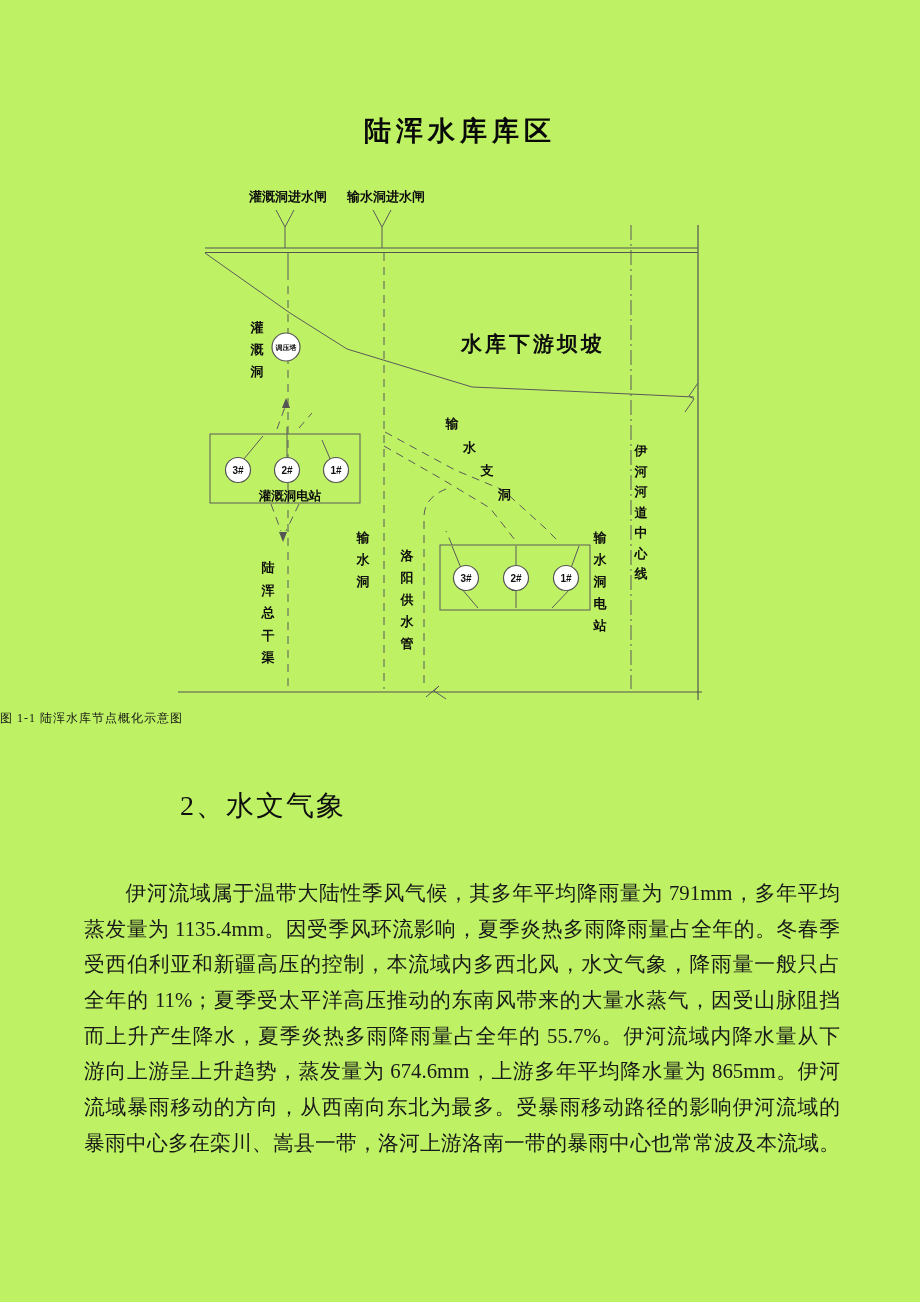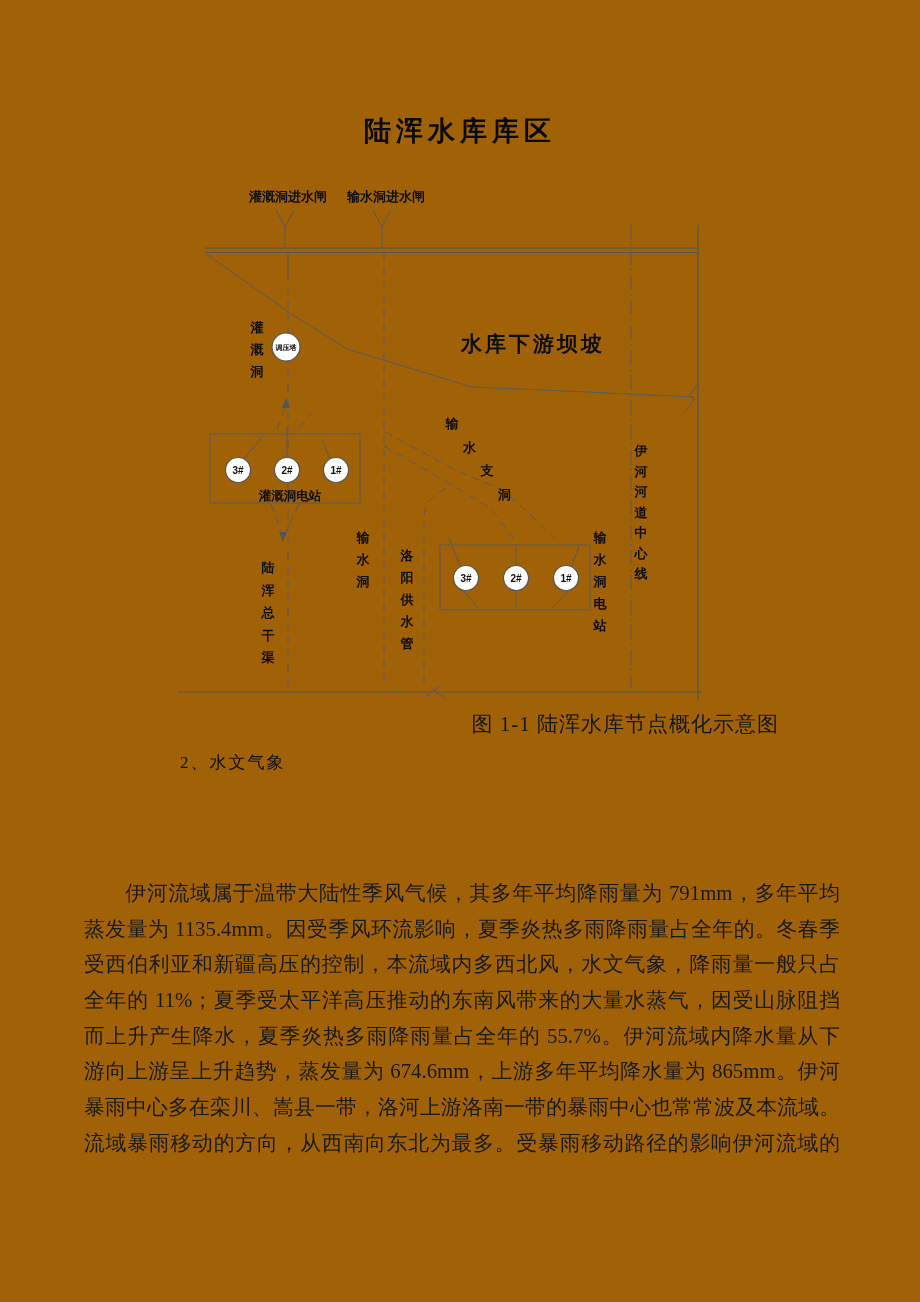--- a/index.html
+++ b/index.html
@@ -1,16 +1,16 @@
 <!DOCTYPE html>
 <html><head>
 <meta charset="utf-8">
 <style>
   html,body{margin:0;padding:0;background:#ffffff;}
-  .page{position:relative;width:920px;height:1302px;background:#a16207;overflow:hidden;
+  .page{position:relative;width:920px;height:1302px;background:#bef264;overflow:hidden;
         font-family:"Liberation Serif","DejaVu Serif",serif;color:#1b1b1b;}
 
   .doc-title{position:absolute;left:0;top:113px;width:920px;text-align:center;
     font-family:"Liberation Sans","DejaVu Sans",sans-serif;
     font-weight:bold;font-size:27px;letter-spacing:5px;color:#090909;}
 
   .diagram{position:absolute;left:170px;top:175px;width:560px;height:535px;}
 
   
   .ln{stroke:#555;stroke-width:1.2;fill:none;}
@@ -19,25 +19,25 @@
   .dashdot{stroke-dasharray:15 4 2 4;}
   .node{fill:#ffffff;stroke:#555;stroke-width:1.2;}
   .arrowhead{fill:#555;stroke:none;}
   text{fill:#0d0d0d;}
   .lbl{font-family:"Liberation Sans","DejaVu Sans",sans-serif;font-weight:bold;font-size:13px;}
   .lbl-lg{font-family:"Liberation Sans","DejaVu Sans",sans-serif;font-weight:bold;font-size:21px;letter-spacing:3px;}
   .lbl-sm{font-family:"Liberation Sans","DejaVu Sans",sans-serif;font-weight:bold;font-size:12.5px;}
   .unit{font-family:"Liberation Sans","DejaVu Sans",sans-serif;font-weight:bold;font-size:10px;text-anchor:middle;}
   .tiny{font-family:"Liberation Sans","DejaVu Sans",sans-serif;font-weight:bold;font-size:7px;text-anchor:middle;}
 
-  .caption{position:absolute;left:0;top:710px;width:779px;text-align:right;
-    font-size:21px;color:#161616;letter-spacing:1px;}
+  .caption{position:absolute;left:0;top:710px;width:779px;text-align:left;
+    font-size:12px;color:#161616;letter-spacing:1px;}
 
-  .heading{position:absolute;left:180px;top:751px;
-    font-size:17px;color:#0f0f0f;letter-spacing:2px;}
+  .heading{position:absolute;left:180px;top:787px;
+    font-size:28px;color:#0f0f0f;letter-spacing:2px;}
 
   .body-block{position:absolute;left:84px;top:843px;width:756px;
     font-size:20.8px;color:#191919;margin-top:32px;}
   .bodyline{height:35.7px;line-height:35.7px;overflow:hidden;white-space:nowrap;
     text-align:justify;text-align-last:justify;}
   .bodyline.indent{text-indent:2em;}
   .bodyline.plain{text-align-last:left;}
 </style>
 </head>
 <body>
@@ -135,17 +135,17 @@
 
   <div class="heading">2、水文气象</div>
 
   <div class="body-block" id="body-lines">
       <div class="bodyline indent">伊河流域属于温带大陆性季风气候，其多年平均降雨量为 791mm，多年平均</div>
       <div class="bodyline">蒸发量为 1135.4mm。因受季风环流影响，夏季炎热多雨降雨量占全年的。冬春季</div>
       <div class="bodyline">受西伯利亚和新疆高压的控制，本流域内多西北风，水文气象，降雨量一般只占</div>
       <div class="bodyline">全年的 11%；夏季受太平洋高压推动的东南风带来的大量水蒸气，因受山脉阻挡</div>
       <div class="bodyline">而上升产生降水，夏季炎热多雨降雨量占全年的 55.7%。伊河流域内降水量从下</div>
       <div class="bodyline">游向上游呈上升趋势，蒸发量为 674.6mm，上游多年平均降水量为 865mm。伊河</div>
+      <div class="bodyline">流域暴雨移动的方向，从西南向东北为最多。受暴雨移动路径的影响伊河流域的</div>
       <div class="bodyline">暴雨中心多在栾川、嵩县一带，洛河上游洛南一带的暴雨中心也常常波及本流域。</div>
-      <div class="bodyline">流域暴雨移动的方向，从西南向东北为最多。受暴雨移动路径的影响伊河流域的</div>
     </div>
 
 </div>
 
 </body></html>

